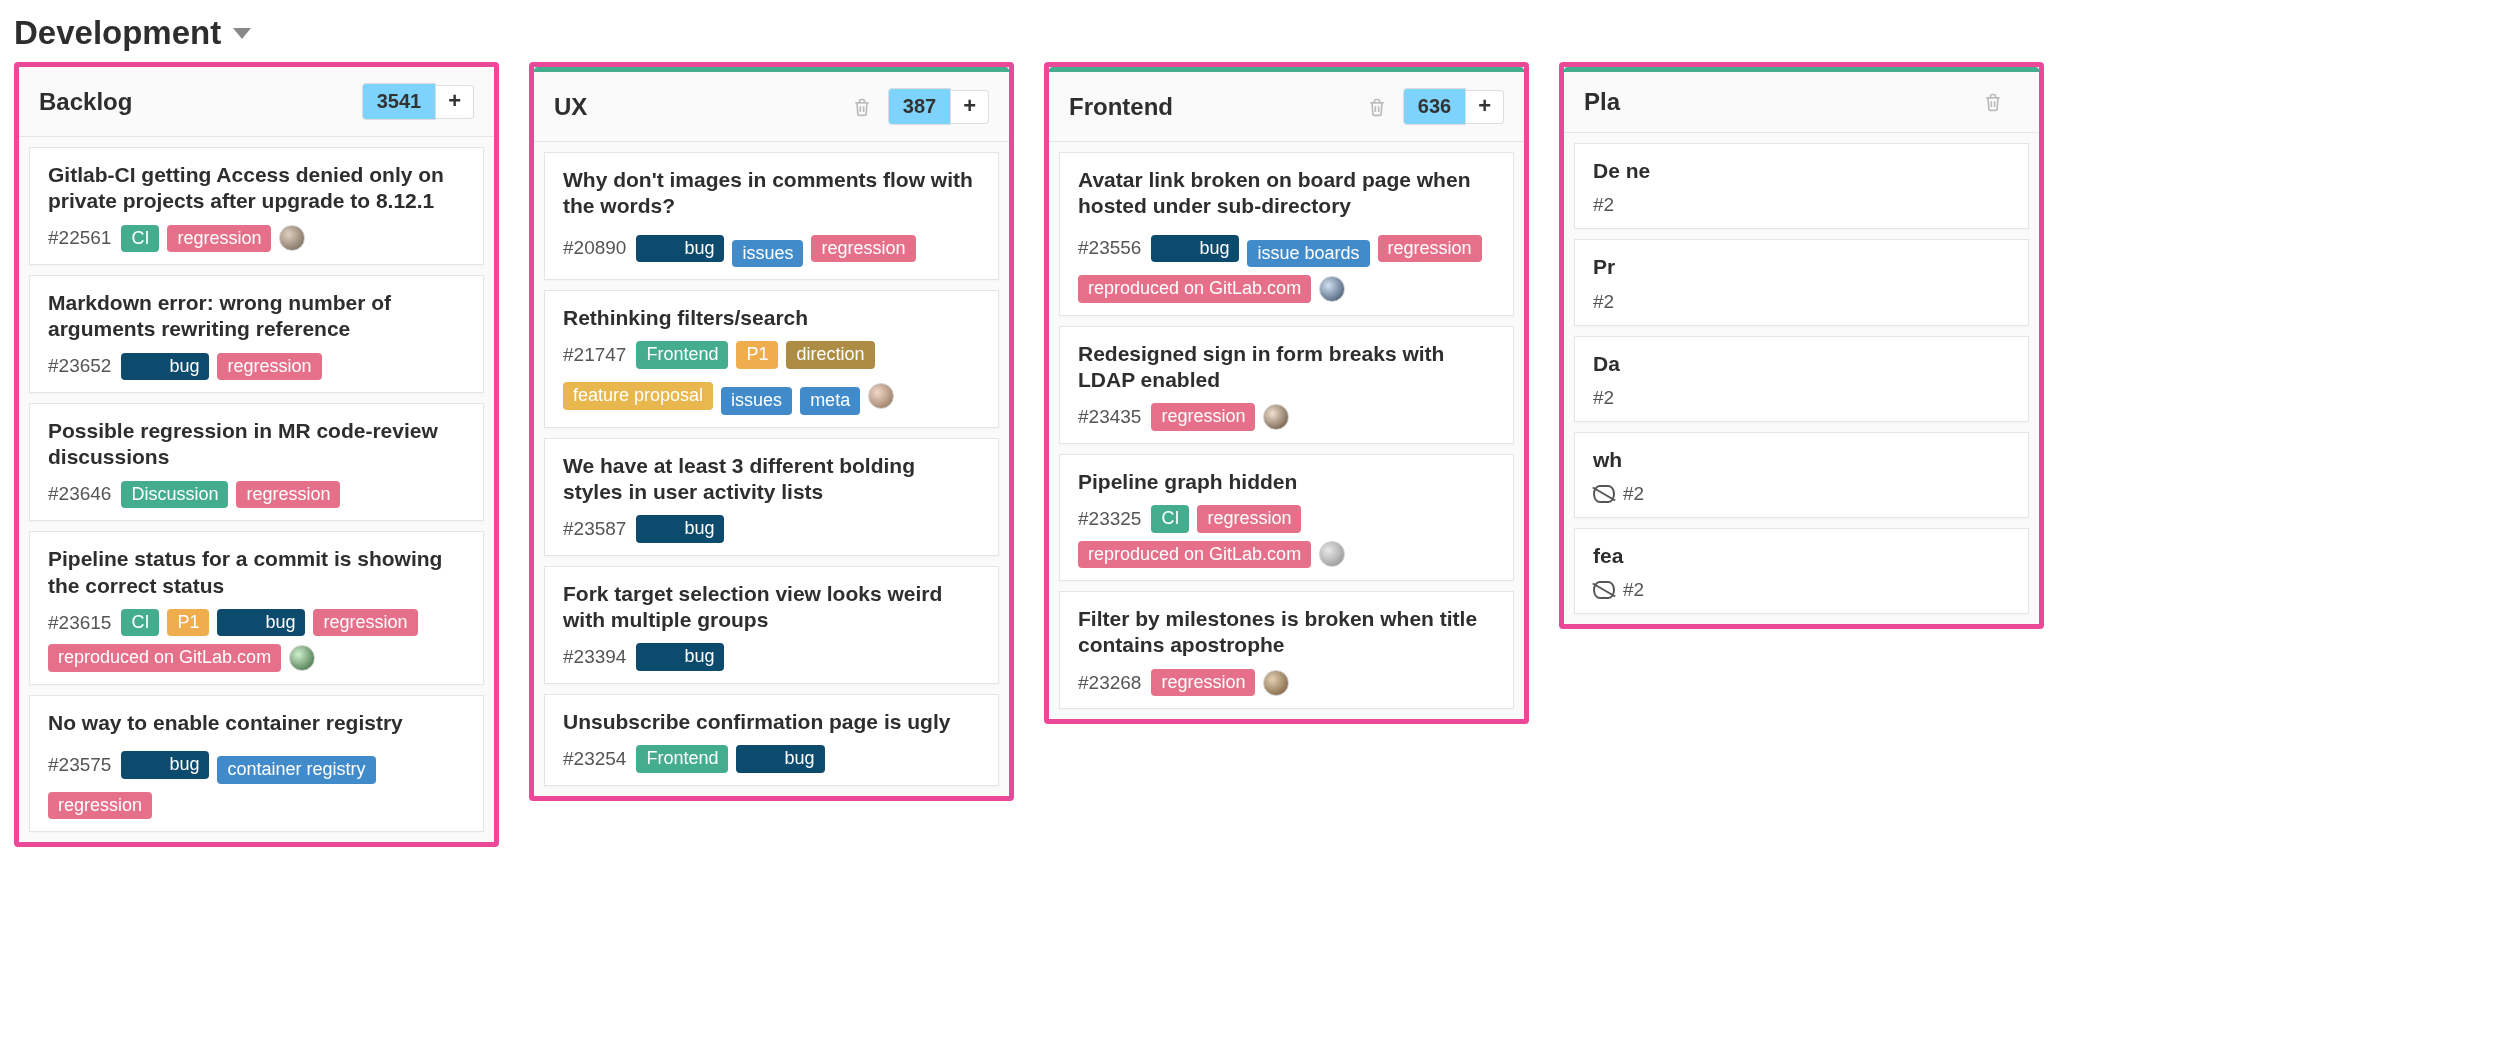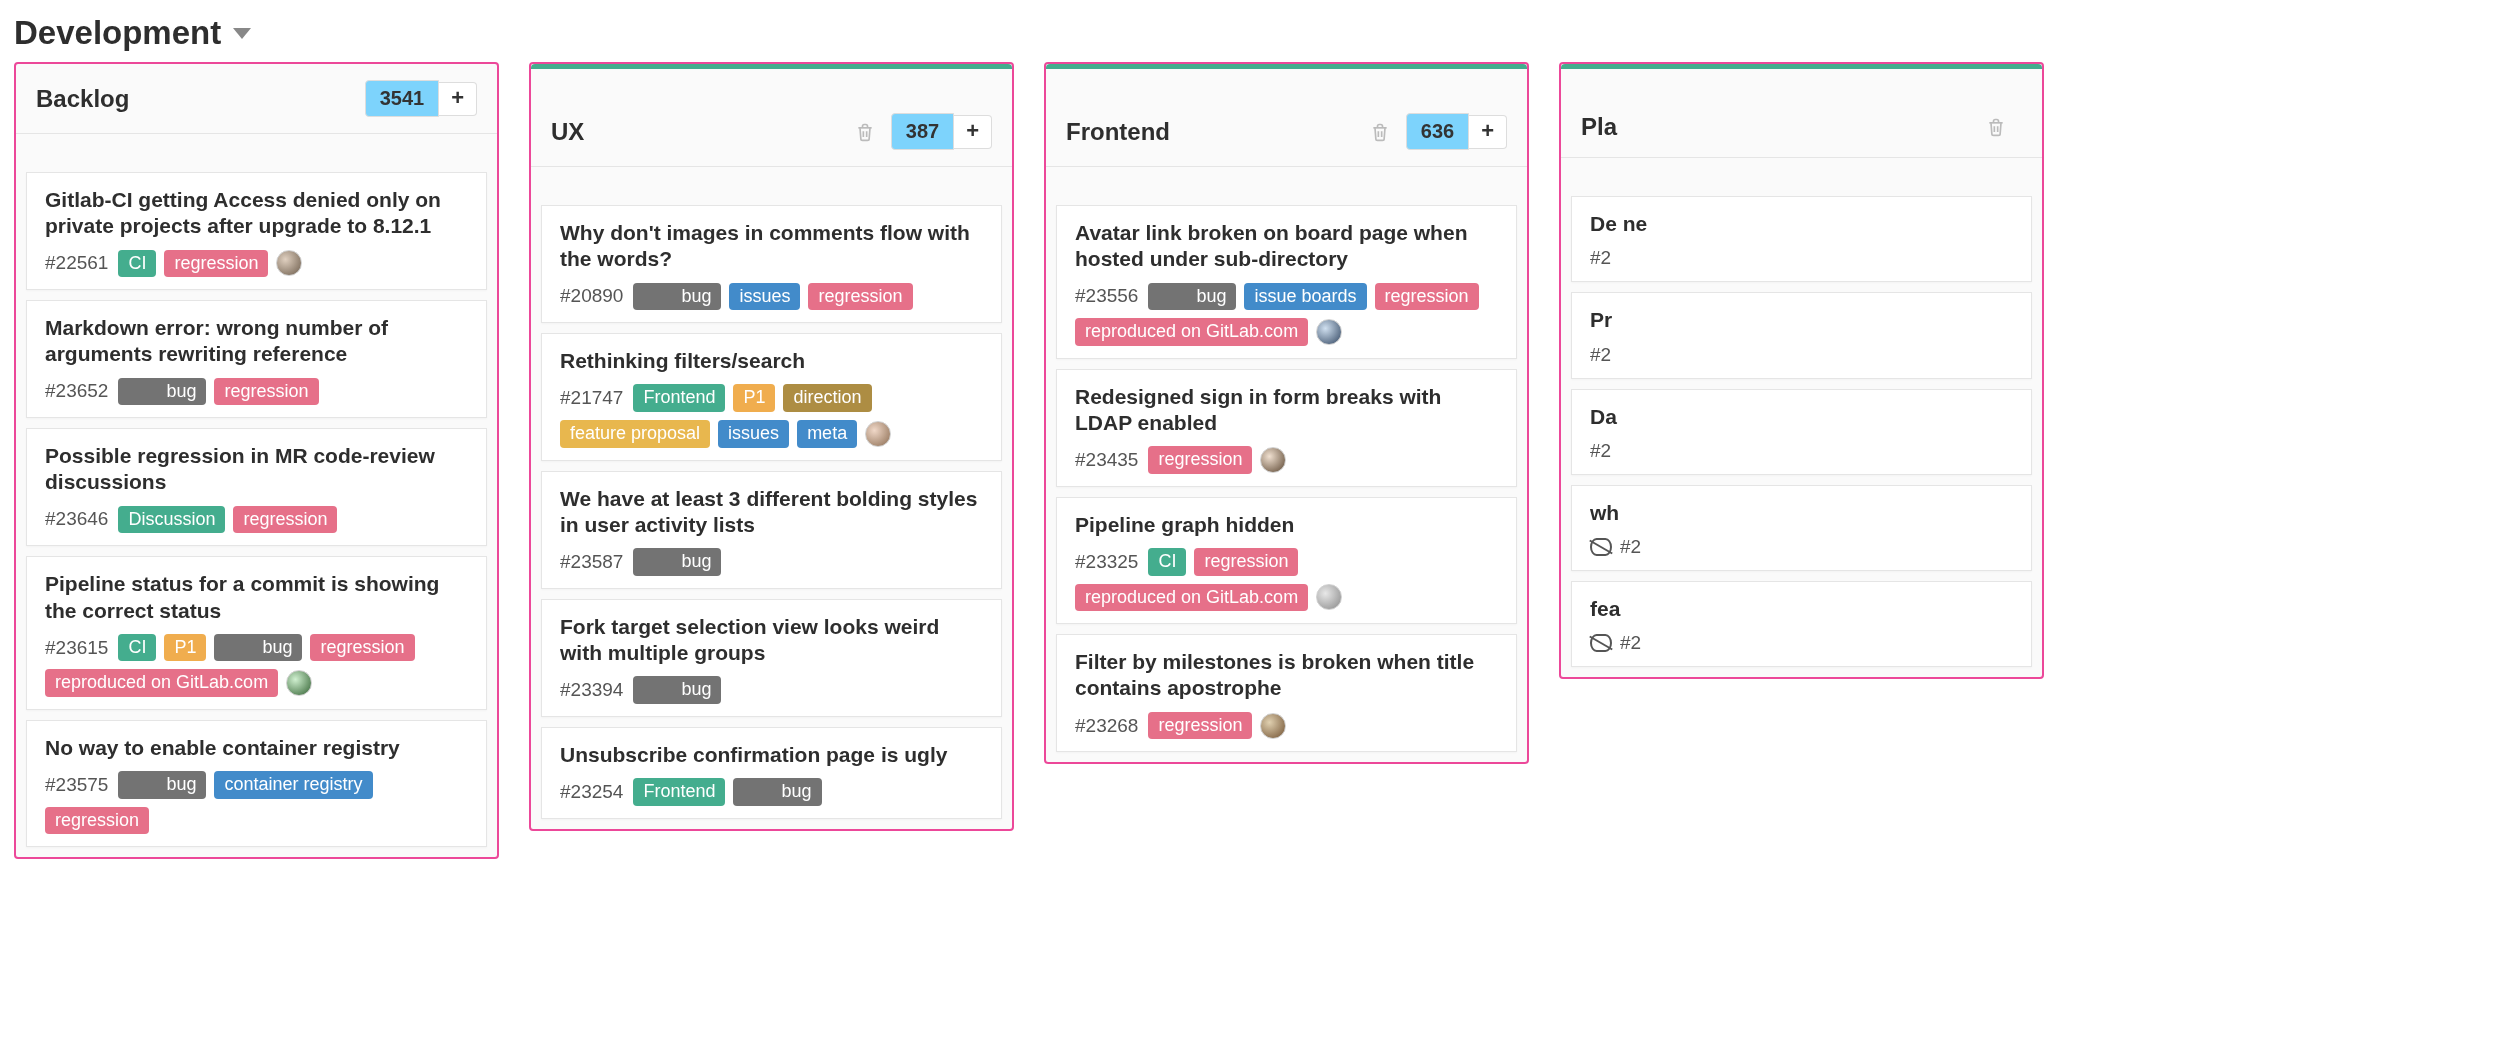--- a/index.html
+++ b/index.html
@@ -35,25 +35,24 @@
     display: flex;
     flex-direction: row;
     align-items: flex-start;
     gap: 30px;
     padding: 0 14px;
     overflow-x: hidden;
   }
   .column {
     flex: 0 0 485px;
     background: #fafafa;
-    border: 2px solid #ec4899;
+    border: 5px solid #ec4899;
     border-radius: 4px;
     display: flex;
     flex-direction: column;
-    gap: 28px;
   }
   .column.accent .col-accent {
     height: 5px;
     background: #44ad8e;
     border-top-left-radius: 4px;
     border-top-right-radius: 4px;
   }
   .col-header {
     display: flex;
     align-items: center;
@@ -129,23 +128,23 @@
   }
   .label {
     display: inline-block;
     border-radius: 4px;
     padding: 3px 10px;
     font-size: 18px;
     font-weight: 500;
     color: #fff;
     line-height: 1.2;
   }
-  .l-red    { background: #737373; padding-left: 48px; }
+  .l-red    { background: #0c4a6e; padding-left: 48px; }
   .l-pink   { background: #e67089; }
-  .l-blue   { background: #428bca; }
+  .l-blue   { background: #428bca; margin-top: 10px; }
   .l-teal   { background: #44ad8e; }
   .l-orange { background: #f0ad4e; }
   .l-olive  { background: #b0a050; color:#fff; background:#AD8D43; }
   .l-ochre  { background: #e8b74e; color:#fff; }
   .avatar {
     width: 26px; height: 26px;
     border-radius: 50%;
     background: #ccc;
     display: inline-block;
     border: 1px solid #d0d0d0;

